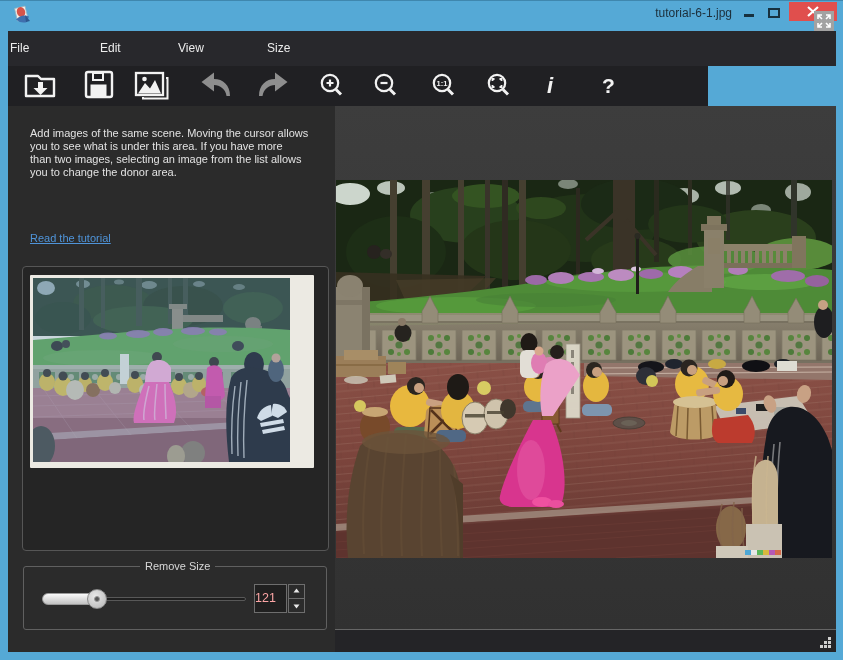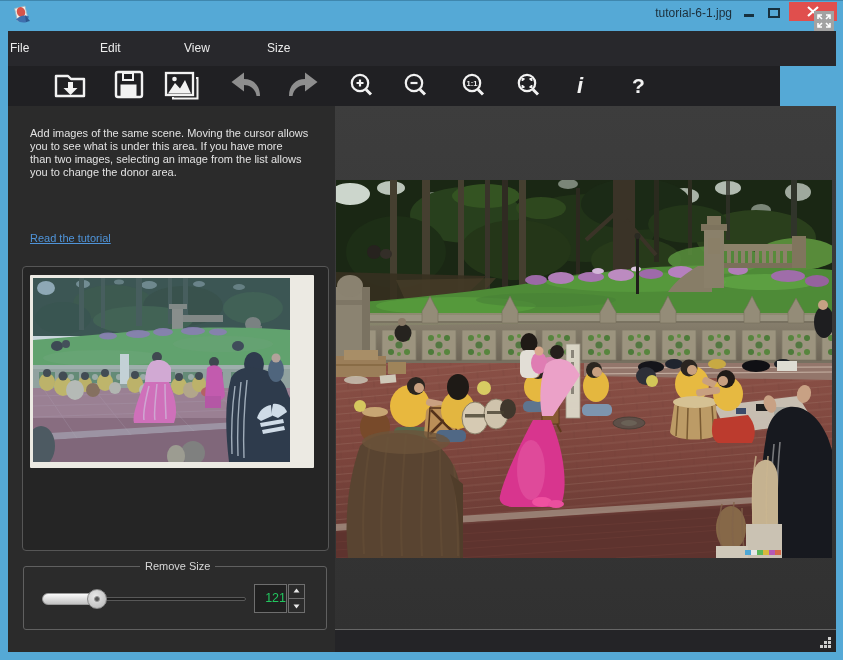--- a/index.html
+++ b/index.html
@@ -3,21 +3,21 @@
 <meta charset="utf-8">
 <style>
   html,body{margin:0;padding:0;width:846px;height:662px;background:#fff;overflow:hidden;}
   *{box-sizing:border-box;font-family:"Liberation Sans",sans-serif;}
   .abs{position:absolute;}
   #win{position:absolute;left:0;top:0;width:843px;height:660px;background:#55a9d6;}
   #topline{position:absolute;left:0;top:0;width:843px;height:1px;background:#3f87ae;}
   #title{position:absolute;left:0;top:6px;width:732px;text-align:right;font-size:12px;color:#1c2e3a;}
   #menubar{position:absolute;left:8px;top:31px;width:828px;height:35px;background:#28282c;}
   .mi{position:absolute;top:10px;font-size:12px;color:#ececec;}
-  #toolbar{position:absolute;left:8px;top:66px;width:772px;height:40px;background:#202023;padding-left:30px;}
+  #toolbar{position:absolute;left:8px;top:66px;width:700px;height:40px;background:#202023;}
   #leftpanel{position:absolute;left:8px;top:106px;width:327px;height:546px;background:#2b2b2b;}
   #mainarea{position:absolute;left:335px;top:106px;width:501px;height:523px;background:linear-gradient(#3d3d3d,#313131);}
   #statusbar{position:absolute;left:335px;top:629px;width:501px;height:23px;background:#242427;border-top:1px solid #666;}
   #photo{position:absolute;left:336px;top:180px;width:496px;height:378px;filter:blur(0.7px) saturate(0.96);}
   #instr{position:absolute;left:22px;top:21px;width:294px;font-size:11px;line-height:13px;color:#e2e2e2;}
   #lnk{position:absolute;left:22px;top:86px;font-size:11px;color:#4f94d9;text-decoration:underline;margin-top:40px;}
   #btns{position:absolute;left:15px;top:115px;width:303px;height:31px;border:1px solid #5f5f5f;border-radius:4px;background:#292929;}
   #btndiv{position:absolute;left:151px;top:0;width:1px;height:29px;background:#5f5f5f;}
   .btxt{position:absolute;top:8px;font-size:11.5px;color:#efefef;}
   #listbox{position:absolute;left:14px;top:160px;width:307px;height:285px;border:1px solid #565656;border-radius:4px;background:#252525;}
@@ -53,21 +53,21 @@
       <path d="M8,8 L4,4 M4,8 L4,4 L8,4"></path>
       <path d="M12,8 L16,4 M12,4 L16,4 L16,8"></path>
       <path d="M8,12 L4,16 M4,12 L4,16 L8,16"></path>
       <path d="M12,12 L16,16 M16,12 L16,16 L12,16"></path>
     </g>
   </svg>
 
   <div id="menubar">
     <div class="mi" style="left:2px;">File</div>
     <div class="mi" style="left:92px;">Edit</div>
-    <div class="mi" style="left:176px;">View</div>
+    <div class="mi" style="left:170px;">View</div>
     <div class="mi" style="left:259px;">Size</div>
   </div>
 
   <div id="toolbar">
     <svg width="828" height="40">
       <g stroke="#f2f2f2" stroke-width="2.4" fill="none">
 
         <path d="M18,30 L18,10 L30,10 L33,13 L46,13 L46,30 Z" stroke-linejoin="round"></path>
 
         <rect x="78" y="6" width="26" height="25" rx="2"></rect>
@@ -265,21 +265,21 @@
       </div>
     </div>
     <div id="grp">
       <div id="grplbl">Remove Size</div>
 
       <div class="abs" style="left:18px;top:30px;width:204px;height:4px;background:#1f1f1f;border:1px solid #585858;border-radius:2px;"></div>
       <div class="abs" style="left:18px;top:26px;width:55px;height:12px;background:linear-gradient(#fafafa,#c2c2c2);border-radius:6px;border:1px solid #9a9a9a;"></div>
       <div class="abs" style="left:63px;top:22px;width:20px;height:20px;border-radius:50%;background:radial-gradient(circle at 40% 35%,#e8e8e8,#b4b4b4);border:1px solid #8a8a8a;"></div>
       <div class="abs" style="left:70px;top:29px;width:6px;height:6px;border-radius:50%;background:#555;border:1px solid #999;"></div>
 
-      <div class="abs" style="left:230px;top:17px;width:33px;height:29px;background:#202020;border:1px solid #6e6e6e;color:#22c55e;font-size:12.5px;text-align:right;line-height:27px;">121</div>
+      <div class="abs" style="left:230px;top:17px;width:33px;height:29px;background:#202020;border:1px solid #6e6e6e;color:#fca5a5;font-size:12.5px;text-align:left;line-height:27px;">121</div>
       <div class="abs" style="left:264px;top:17px;width:17px;height:15px;background:#2b2b2b;border:1px solid #6e6e6e;"></div>
       <div class="abs" style="left:264px;top:31px;width:17px;height:15px;background:#2b2b2b;border:1px solid #6e6e6e;"></div>
       <svg class="abs" style="left:264px;top:17px" width="17" height="29">
         <path d="M8.5,4.5 L11.5,8.5 L5.5,8.5 Z" fill="#e8e8e8"></path>
         <path d="M8.5,24.5 L11.5,20.5 L5.5,20.5 Z" fill="#e8e8e8"></path>
       </svg>
     </div>
   </div>
 
   <div id="mainarea"></div>

